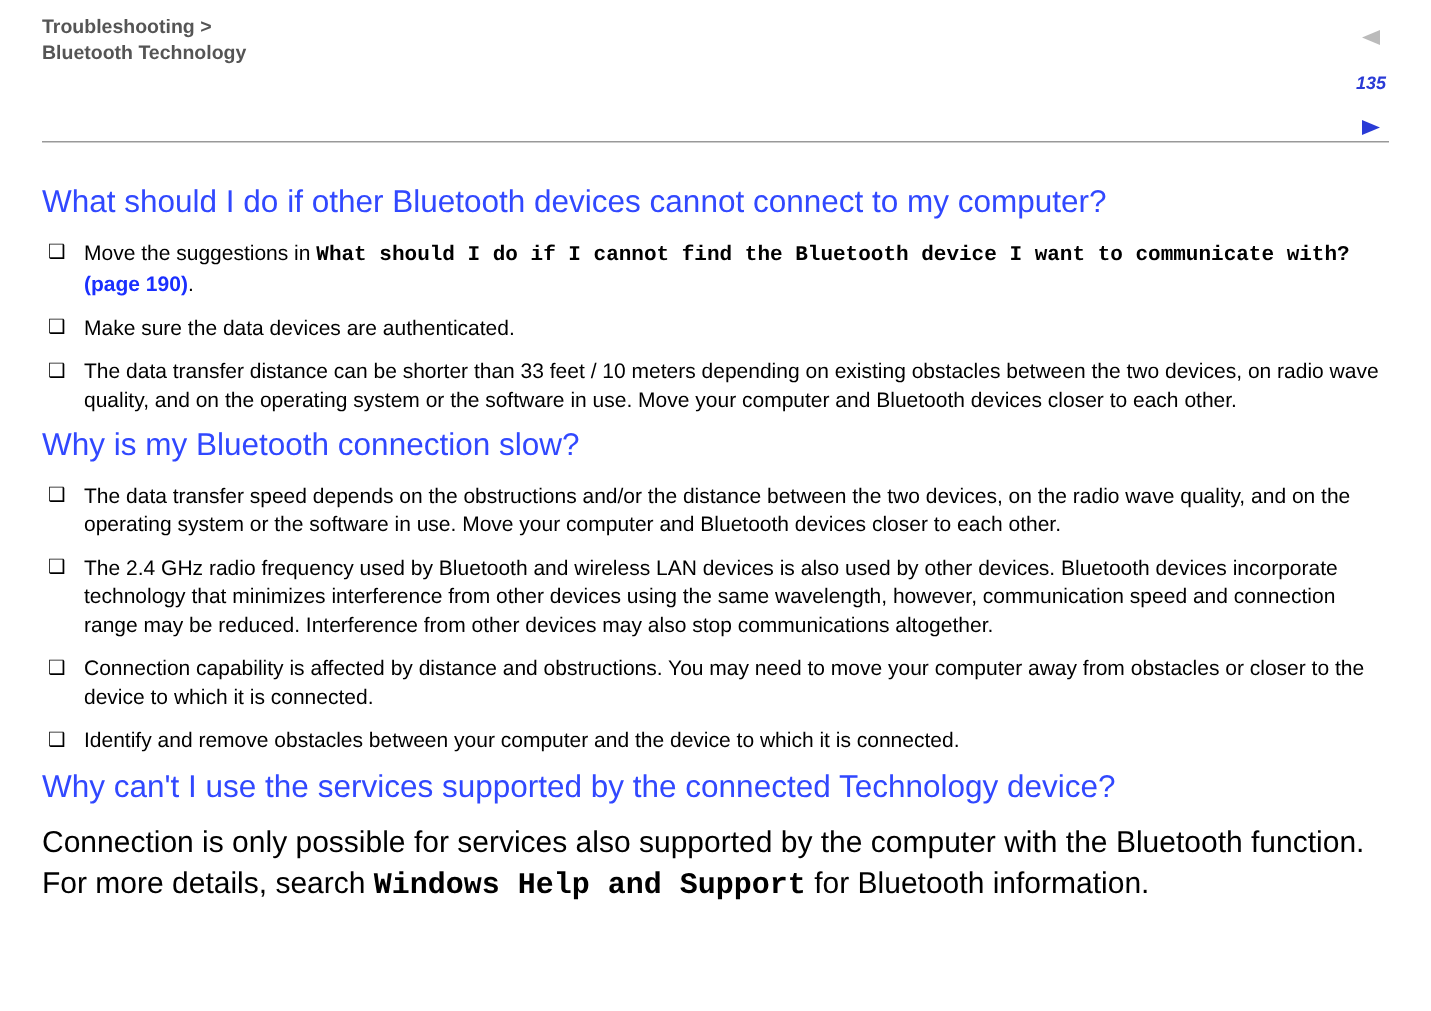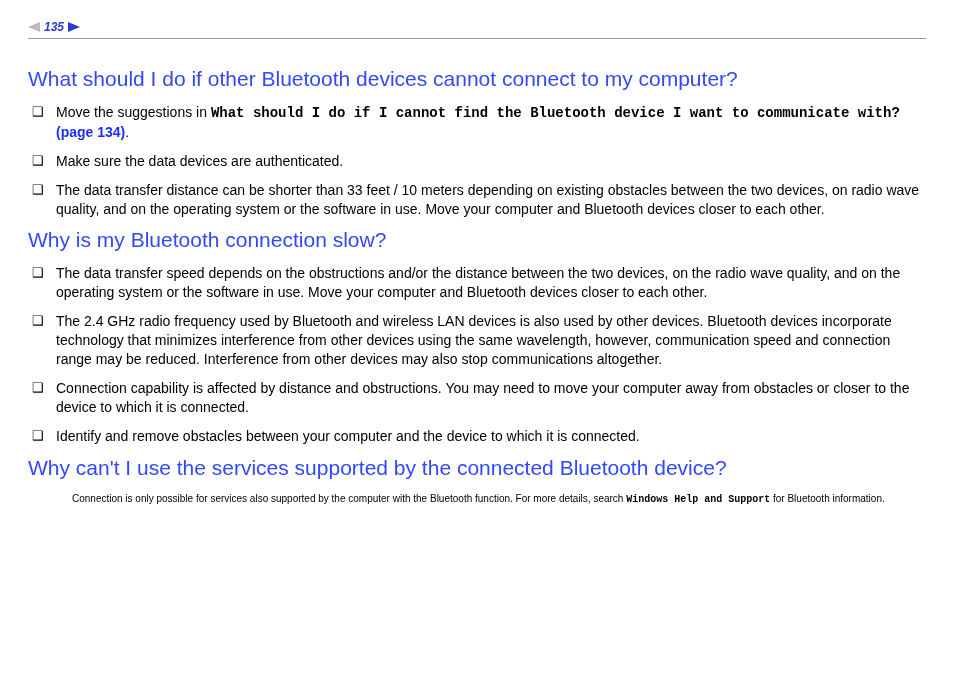--- a/index.html
+++ b/index.html
@@ -22,22 +22,23 @@
   }
   .breadcrumb {
     font-size: 13px;
     font-weight: bold;
     color: #555;
     line-height: 1.3;
   }
   .pagenum-wrap {
     display: flex;
     align-items: center;
-    gap: 2px;
+    gap: 18px;
     margin-top: 10px;
+    flex-direction: column;
   }
   .arrow-left {
     width: 0; height: 0;
     border-top: 5px solid transparent;
     border-bottom: 5px solid transparent;
     border-right: 12px solid #bbb;
   }
   .arrow-right {
     width: 0; height: 0;
     border-top: 5px solid transparent;
@@ -73,43 +74,46 @@
     flex: 0 0 auto;
     width: 24px;
     font-size: 13px;
   }
   ul.bullets li .bullet-text {
     flex: 1;
   }
   .bold { font-weight: bold; font-family: Liberation Mono, monospace; }
   .link { color: #1a2fff; font-weight: bold; }
   p.para {
-    font-size: 10px;
+    font-size: 20px;
     line-height: 1.35;
     margin-top: 6px;
-    margin-left: 44px;
   }
 </style>
 </head>
 <body>
 
 <div class="header">
+  <div class="breadcrumb">
+    <div>Troubleshooting &gt;</div>
+    <div>Bluetooth Technology</div>
+  </div>
   <div class="pagenum-wrap">
     <div class="arrow-left"></div>
     <span class="pagenum">135</span>
     <div class="arrow-right"></div>
   </div>
 </div>
 
 <h2 class="section-heading">What should I do if other Bluetooth devices cannot connect to my computer?</h2>
 <ul class="bullets">
   <li>
     <span class="bullet-mark">❑</span>
     <span class="bullet-text">
-      <span>Move the suggestions in </span><span class="bold">What should I do if I cannot find the Bluetooth device I want to communicate with? </span><span class="link">(page 134)</span><span>.</span>
+      <span>Move the suggestions in </span><span class="bold">What should I do if I cannot find the Bluetooth device I want to communicate with? </span><span class="link">(page 190)</span><span>.</span>
     </span>
   </li>
   <li>
     <span class="bullet-mark">❑</span>
     <span class="bullet-text">Make sure the data devices are authenticated.</span>
   </li>
   <li>
     <span class="bullet-mark">❑</span>
     <span class="bullet-text">The data transfer distance can be shorter than 33 feet / 10 meters depending on existing obstacles between the two devices, on radio wave quality, and on the operating system or the software in use. Move your computer and Bluetooth devices closer to each other.</span>
   </li>
@@ -128,16 +132,16 @@
   <li>
     <span class="bullet-mark">❑</span>
     <span class="bullet-text">Connection capability is affected by distance and obstructions. You may need to move your computer away from obstacles or closer to the device to which it is connected.</span>
   </li>
   <li>
     <span class="bullet-mark">❑</span>
     <span class="bullet-text">Identify and remove obstacles between your computer and the device to which it is connected.</span>
   </li>
 </ul>
 
-<h2 class="section-heading">Why can't I use the services supported by the connected Bluetooth device?</h2>
+<h2 class="section-heading">Why can't I use the services supported by the connected Technology device?</h2>
 <p class="para">
   <span>Connection is only possible for services also supported by the computer with the Bluetooth function. For more details, search </span><span class="bold">Windows Help and Support</span><span> for Bluetooth information.</span>
 </p>
 
 </body></html>

